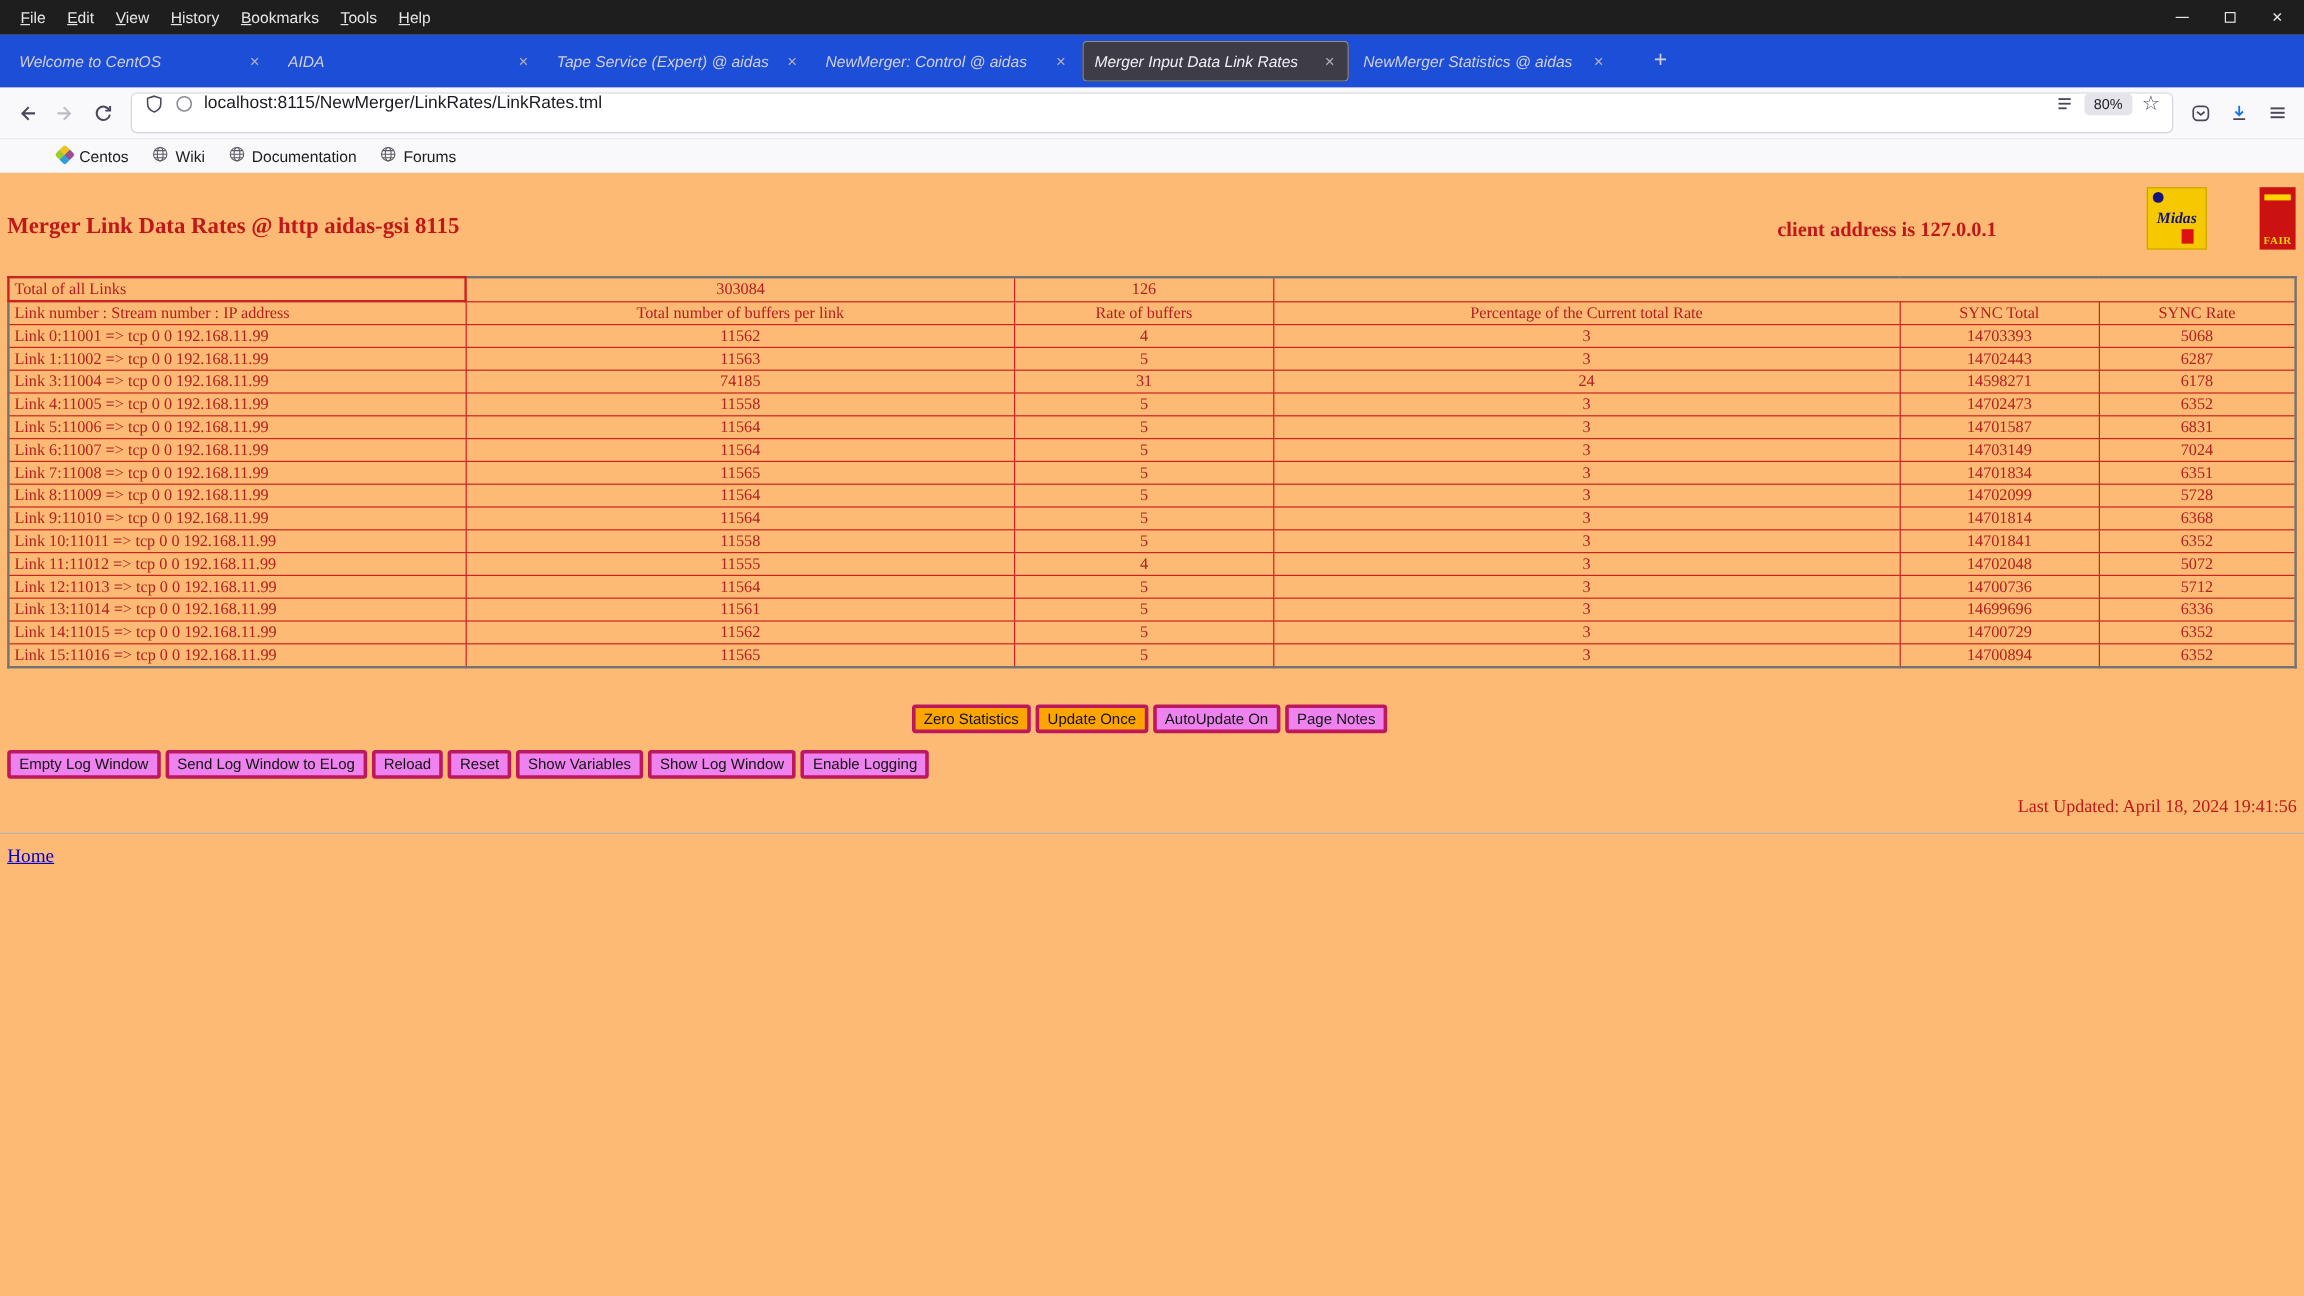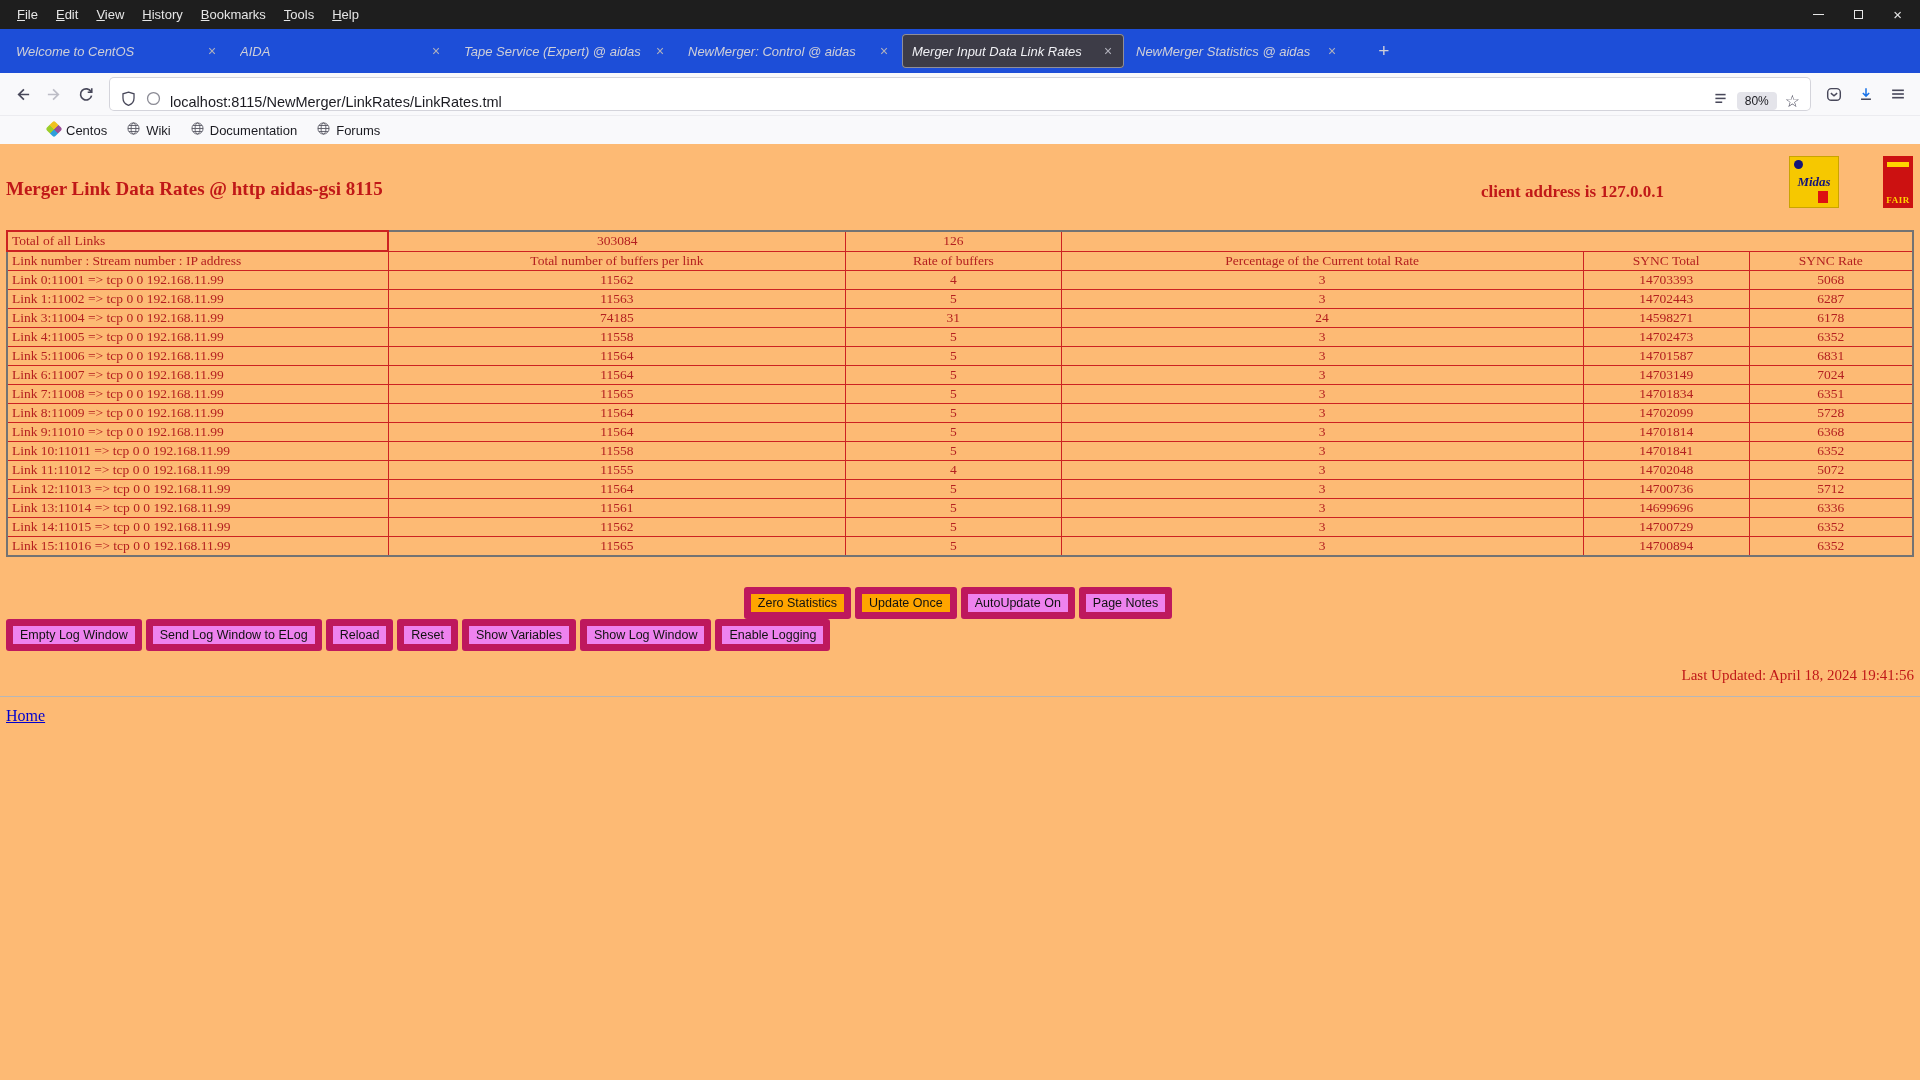--- a/index.html
+++ b/index.html
@@ -32,21 +32,21 @@
   .tab .tab-label { flex:1; white-space:nowrap; overflow:hidden; }
   .tab .tab-close { color:#b2b2bc; font-size:14px; padding:0 2px; }
   .tab.active { background:#3d3c47; box-shadow:0 0 0 1px #8f8e99 inset; color:#f0f0f4; }
   .newtab { color:#cfcfd8; font-size:19px; padding:0 12px; }
 
   
   .navbar { height:42px; background:#f9f9fb; display:flex; align-items:center; padding:0 10px; gap:8px; }
   .nav-icon { width:24px; height:24px; display:flex; align-items:center; justify-content:center; }
   .urlbar {
     flex:1; height:32px; background:#ffffff; border-radius:4px;
-    display:flex; align-items:flex-end; padding:0 10px; gap:8px;
+    display:flex; align-items:flex-start; padding:0 10px; gap:8px;
     box-shadow:0 0 0 1px #d4d4db; margin:0 4px; font-size:14.5px;
   }
   .url-text { flex:1; color:#1b1b21; white-space:nowrap; overflow:hidden; }
   .zoom-chip { background:#e4e4ea; border-radius:4px; padding:2px 8px; font-size:12px; color:#1b1b21; }
   .star { font-size:17px; color:#48485a; line-height:1; }
 
   
   .bookmarksbar {
     height:29px; background:#f9f9fb; display:flex; align-items:center;
     padding:0 12px; gap:20px; font-size:13px; color:#1b1b21;
@@ -89,27 +89,27 @@
     font-size:13.5px; line-height:16px; padding:1px 4px; height:18px;
     overflow:hidden; white-space:nowrap;
   }
   .ta-l { text-align:left; }
   .ta-c { text-align:center; }
   .summary-label { border:2px solid #c22 !important; }
 
   
   .pbtn {
     font-family:"Liberation Sans", sans-serif; font-size:12.5px;
-    padding:2px 7px; border:7px solid #be185d; border-radius:3px; margin-right:4px;
+    padding:2px 7px; border:3px solid #be185d; border-radius:3px; margin-right:4px;
     color:#111;
   }
   .pbtn.orange { background:#ffa500; }
   .pbtn.pink { background:#ee82ee; }
   .controls-row { text-align:center; margin-top:30px; }
-  .log-row { text-align:left; }
+  .log-row { text-align:left; margin-top:14px; }
 
   .last-updated { text-align:right; font-size:15px; margin-top:16px; color:#c01818; }
   hr.bottom-rule { border:none; border-top:1px solid #b7b7b7; margin:12px -6px 0 -6px; }
   .home {
     color:#0000d0; font-size:16px; margin-top:10px; display:inline-block;
     text-decoration:underline; font-family:"Liberation Serif", serif;
   }
 </style>
 </head>
 <body>

